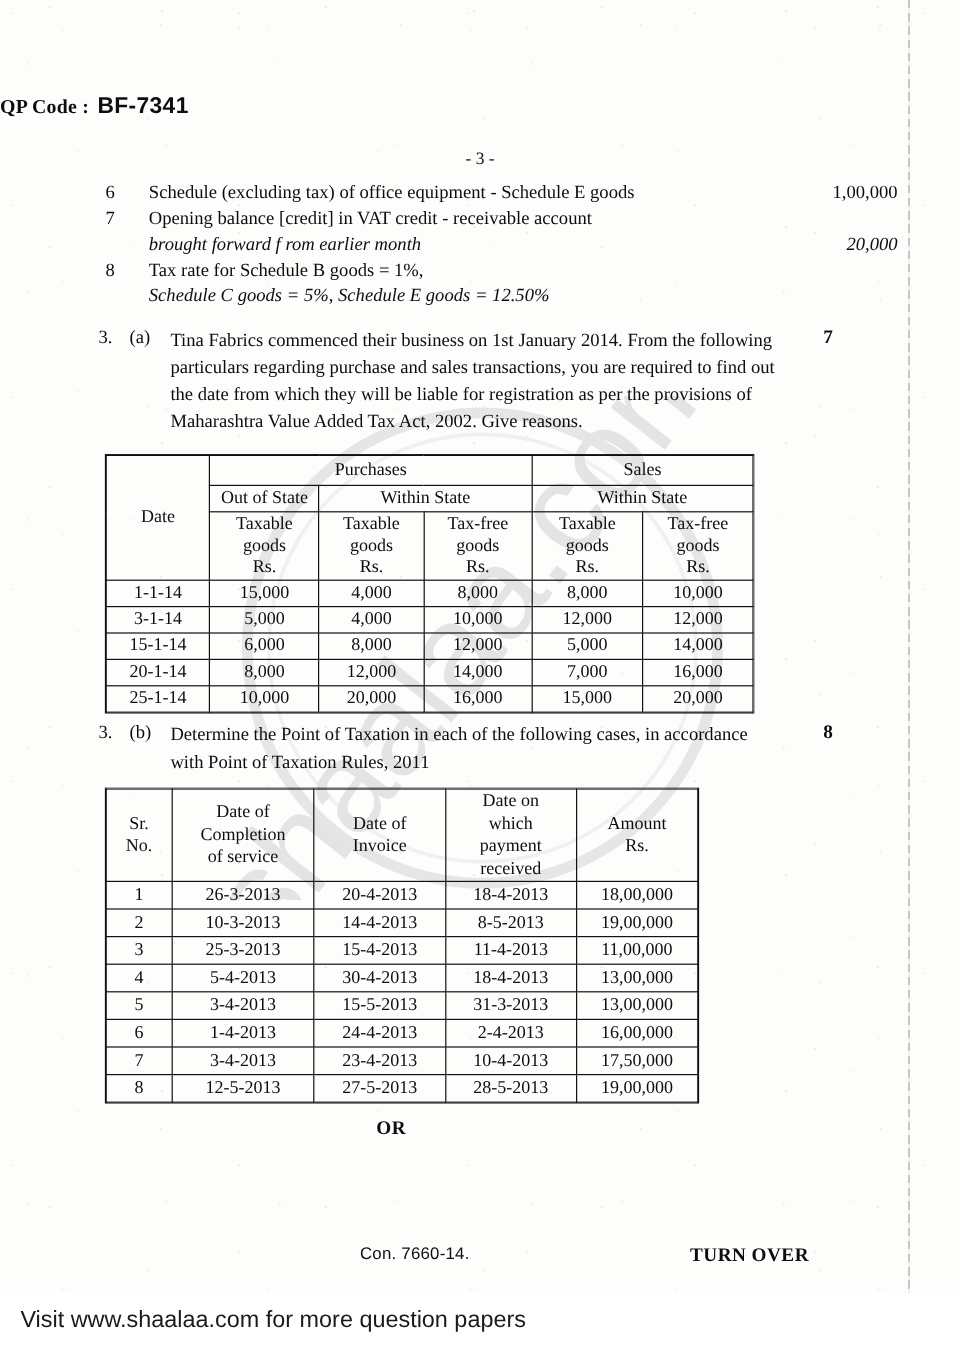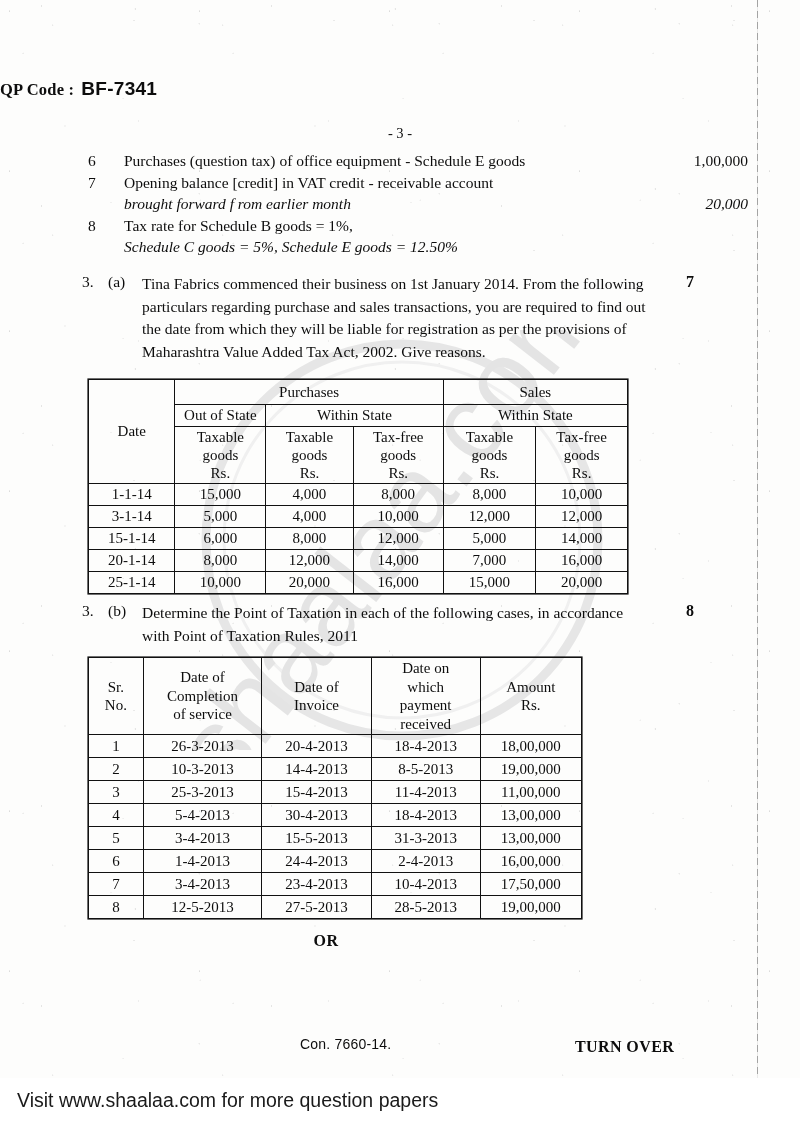--- a/index.html
+++ b/index.html
@@ -248,21 +248,21 @@
   <div class="qp-code">
     <span>QP Code :</span><span class="code-value">BF-7341</span>
   </div>
 
   <div class="page-number">- 3 -</div>
 
   <div class="particulars">
 
     <div class="p-row">
       <span class="p-num">6</span>
-      <span class="p-text">Purchases (question tax) of office equipment - Schedule E goods</span>
+      <span class="p-text">Schedule (excluding tax) of office equipment - Schedule E goods</span>
       <span class="p-amt">1,00,000</span>
     </div>
 
     <div class="p-row">
       <span class="p-num">7</span>
       <span class="p-text">Opening balance [credit] in VAT credit - receivable account</span>
       <span class="p-amt"></span>
     </div>
     <div class="p-sub">
       <span class="p-sub-text">brought forward f rom earlier month</span>

